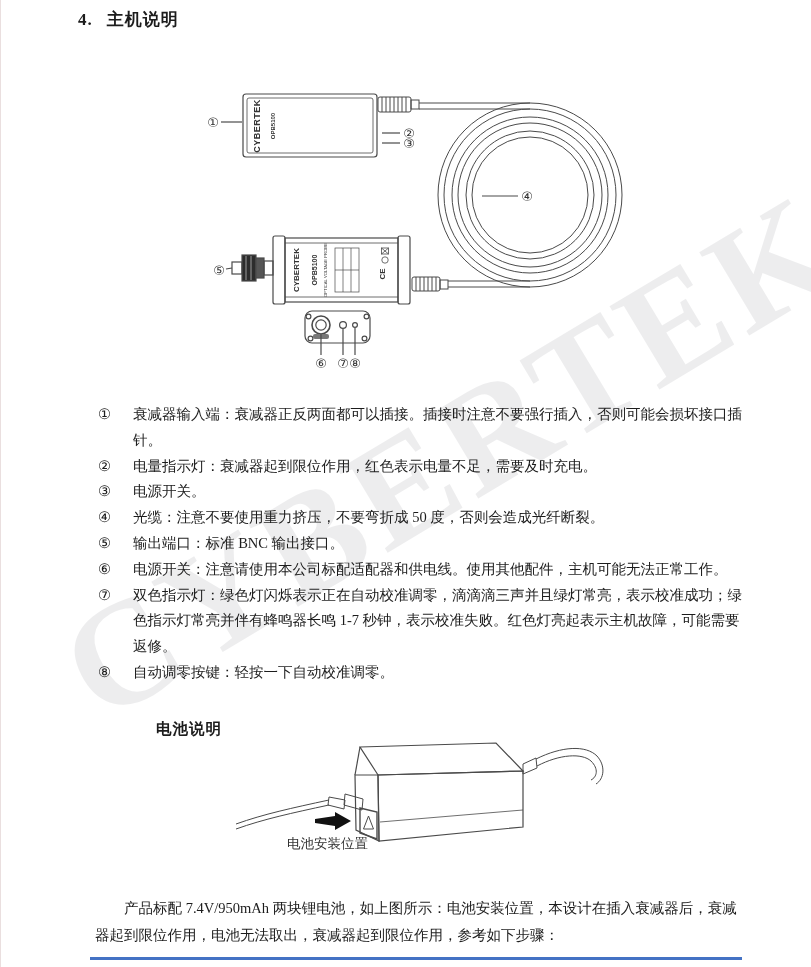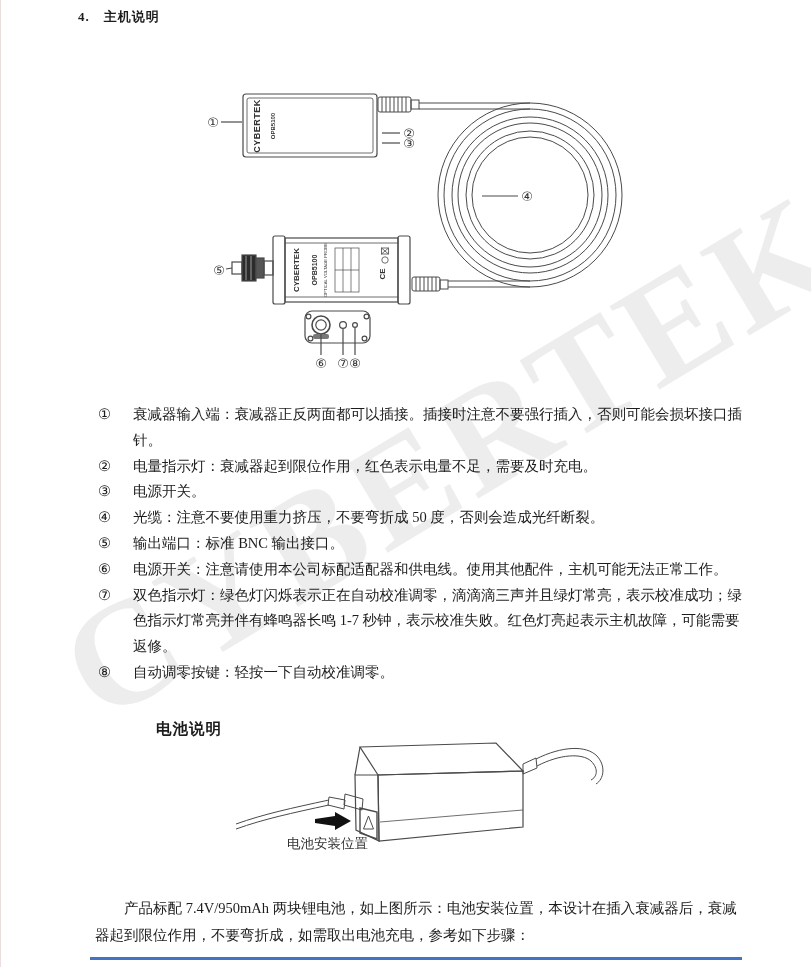--- a/index.html
+++ b/index.html
@@ -11,21 +11,21 @@
   .page-edge{position:absolute;left:0;top:0;width:1px;height:967px;background:#eadfdf;}
   .watermark{
     position:absolute;left:15px;top:375px;width:860px;height:170px;
     font-family:"Liberation Serif",serif;font-size:148px;font-weight:bold;
     color:rgba(130,130,138,0.14);letter-spacing:6px;text-align:center;
     transform:rotate(-31deg);transform-origin:center center;
     white-space:nowrap;z-index:0;user-select:none;
   }
   .content{position:relative;z-index:1;}
   .doc-title{
-    position:absolute;left:78px;top:8px;font-size:13px;font-weight:bold;
+    position:absolute;left:78px;top:8px;font-size:17px;font-weight:bold;
     letter-spacing:1px;
   }
   .doc-title .num{margin-right:14px;}
   .diagram1{position:absolute;left:180px;top:80px;}
   .diagram2{position:absolute;left:230px;top:742px;}
   .item-list{
     position:absolute;left:95px;top:402px;width:652px;
     font-size:14.5px;line-height:25.8px;
   }
   .item{display:flex;align-items:flex-start;}
@@ -245,17 +245,17 @@
         <path d="M306,17 C 332,4 356,3 367,14 C 376,24 374,37 366,42"></path>
         <path d="M307,24 C 330,12 352,11 361,19 C 369,27 367,35 361,38"></path>
       </g>
 
       <polygon points="85,77 105,74 105,70 121,79 105,88 105,84 85,81" fill="#111" stroke="none"></polygon>
 
       <text x="57" y="106" font-size="13.5" stroke="none" fill="#111" font-family="Liberation Serif,serif">电池安装位置</text>
     </g>
   </svg>
 
-  <div class="battery-paragraph">产品标配 7.4V/950mAh 两块锂电池，如上图所示：电池安装位置，本设计在插入衰减器后，衰减器起到限位作用，不要弯折成，如需取出电池充电，参考如下步骤：</div>
+  <div class="battery-paragraph">产品标配 7.4V/950mAh 两块锂电池，如上图所示：电池安装位置，本设计在插入衰减器后，衰减器起到限位作用，电池无法取出，衰减器起到限位作用，参考如下步骤：</div>
 
   <div class="footer-rule" style="background: rgb(68, 114, 196);"></div>
 
 </div>
 
 </body></html>

